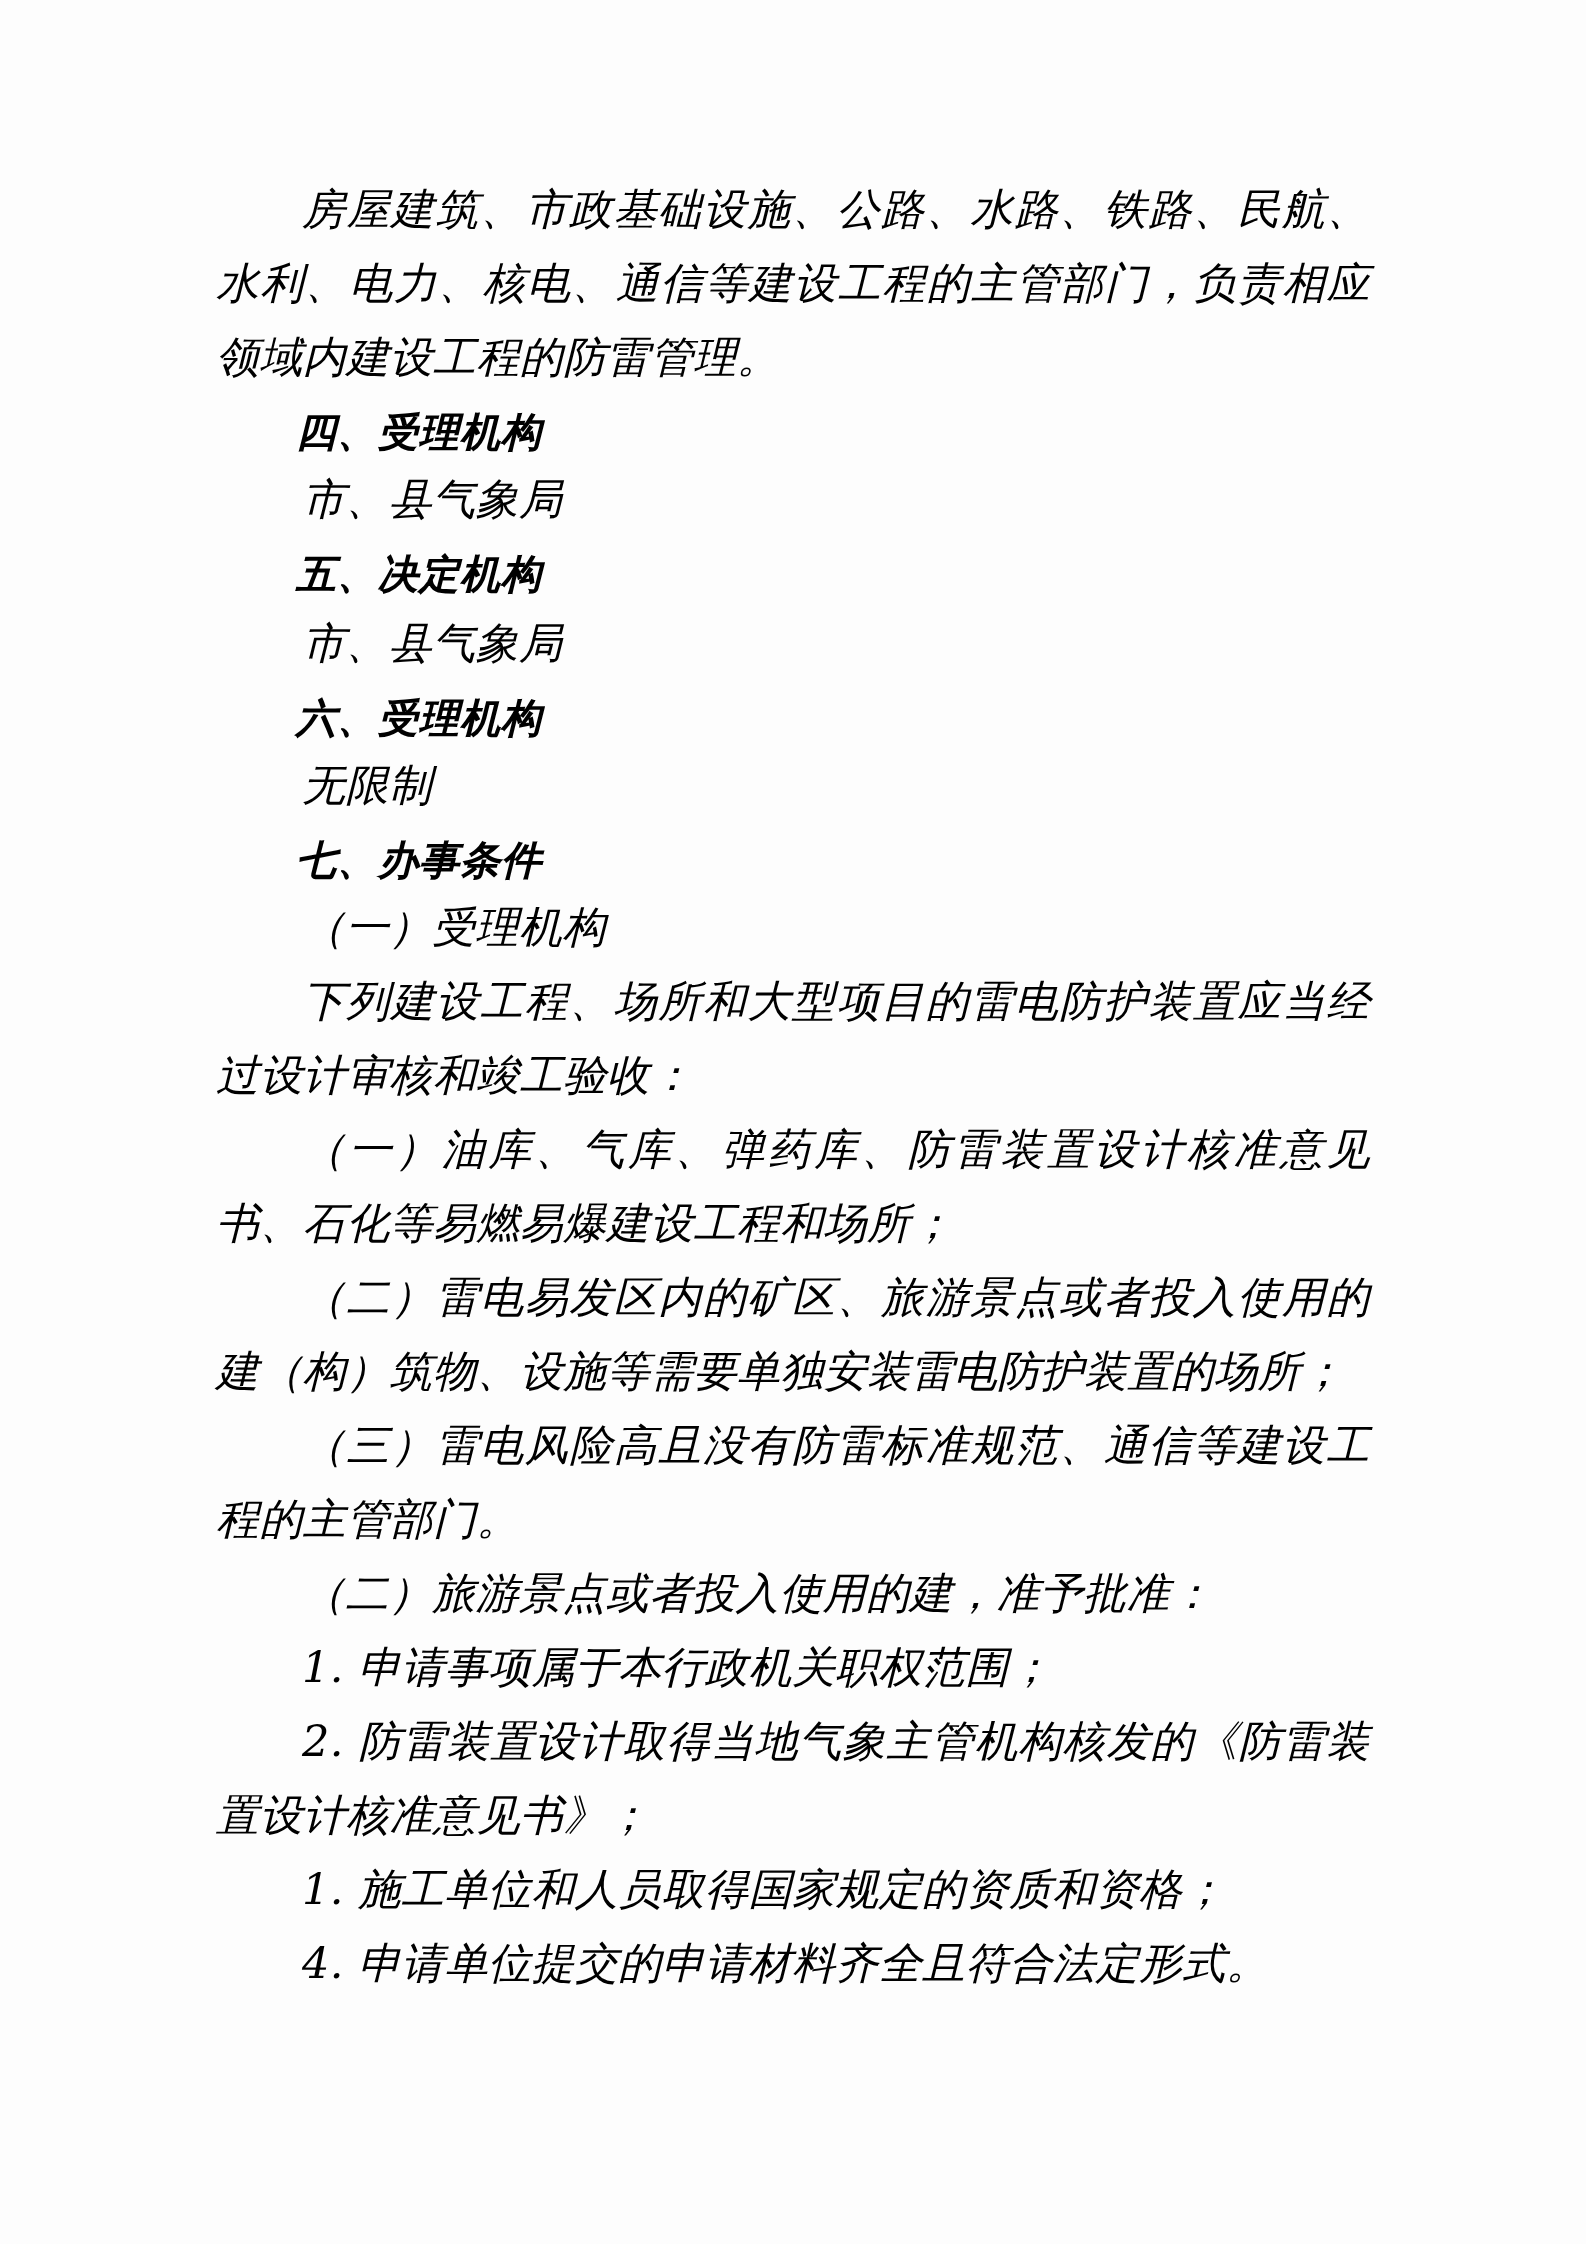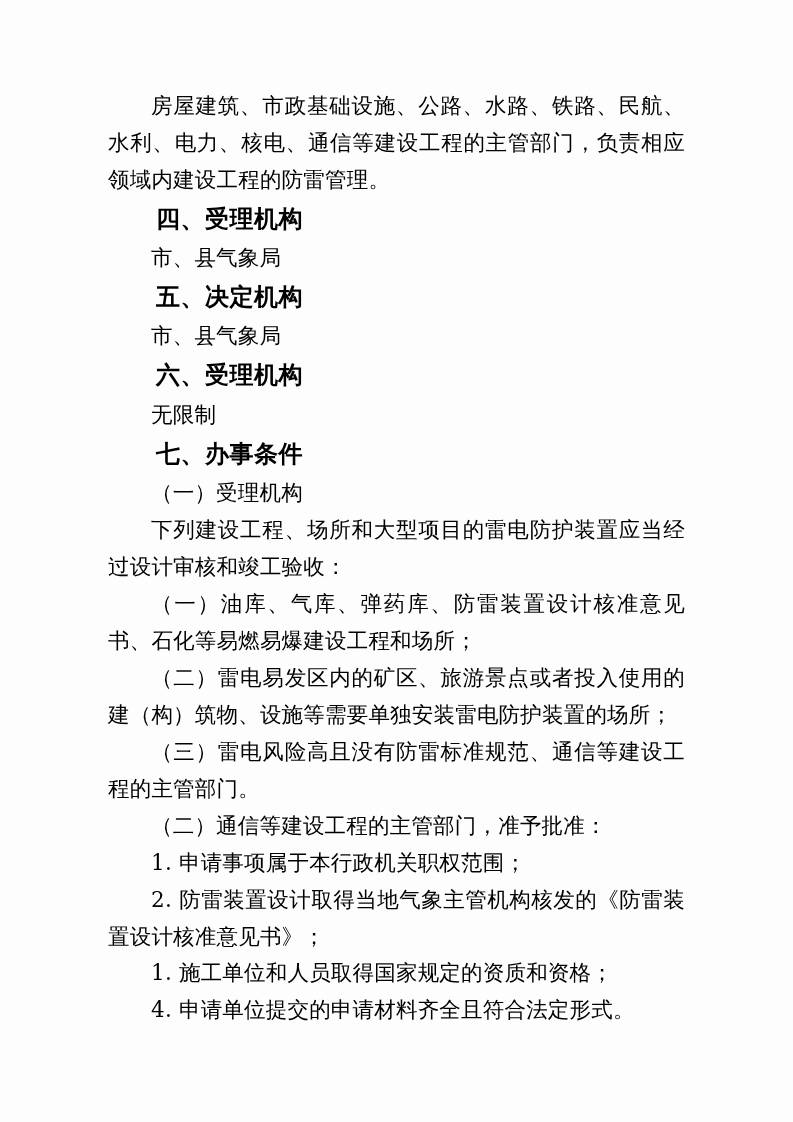--- a/index.html
+++ b/index.html
@@ -14,38 +14,39 @@
     color: #000000;
     overflow: hidden;
   }
   .page {
     position: relative;
     width: 793px;
     height: 1122px;
     box-sizing: border-box;
     padding: 88px 108px 60px 108px;
     background: #fdfdfd;
+    font-style: italic;
   }
   .doc-body {
     font-size: 21.5px;
     line-height: 1.72;
     text-align: justify;
     text-justify: inter-ideograph;
     letter-spacing: 0.2px;
   }
   .para {
     margin: 0;
     text-indent: 2em;
   }
   .heading {
     margin: 0;
     text-indent: 2em;
     font-weight: bold;
     font-family: "DejaVu Sans", "Liberation Sans", sans-serif;
-    font-size: 24px;
+    font-size: 20px;
     letter-spacing: 0.5px;
   }
   .plain {
     margin: 0;
     text-indent: 2em;
   }
 </style>
 </head>
 <body>
 
@@ -57,19 +58,19 @@
       <p class="heading">五、决定机构</p>
       <p class="plain">市、县气象局</p>
       <p class="heading">六、受理机构</p>
       <p class="plain">无限制</p>
       <p class="heading">七、办事条件</p>
       <p class="plain">（一）受理机构</p>
       <p class="para">下列建设工程、场所和大型项目的雷电防护装置应当经过设计审核和竣工验收：</p>
       <p class="para">（一）油库、气库、弹药库、防雷装置设计核准意见书、石化等易燃易爆建设工程和场所；</p>
       <p class="para">（二）雷电易发区内的矿区、旅游景点或者投入使用的建（构）筑物、设施等需要单独安装雷电防护装置的场所；</p>
       <p class="para">（三）雷电风险高且没有防雷标准规范、通信等建设工程的主管部门。</p>
-      <p class="para">（二）通信等建设工程的主管部门，准予批准：</p>
+      <p class="para">（二）旅游景点或者投入使用的建，准予批准：</p>
       <p class="para">1. 申请事项属于本行政机关职权范围；</p>
       <p class="para">2. 防雷装置设计取得当地气象主管机构核发的《防雷装置设计核准意见书》；</p>
       <p class="para">1. 施工单位和人员取得国家规定的资质和资格；</p>
       <p class="para">4. 申请单位提交的申请材料齐全且符合法定形式。</p>
     </div>
 </div>
 
 </body></html>

